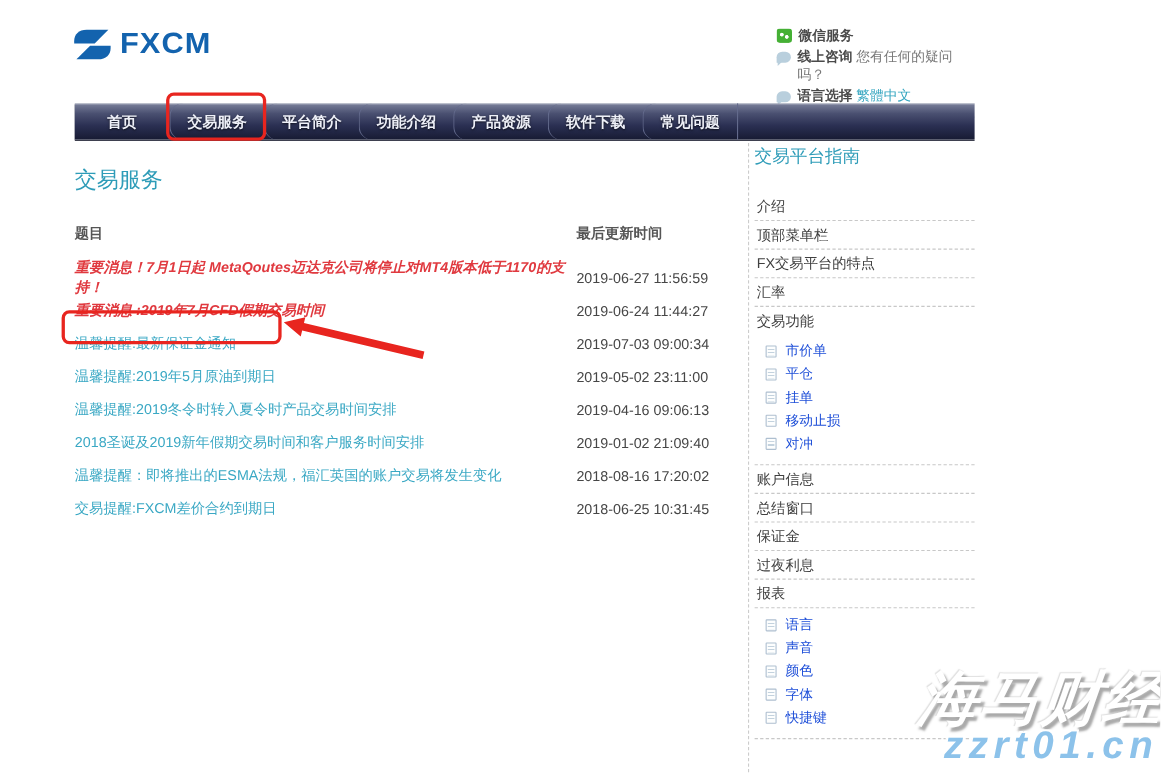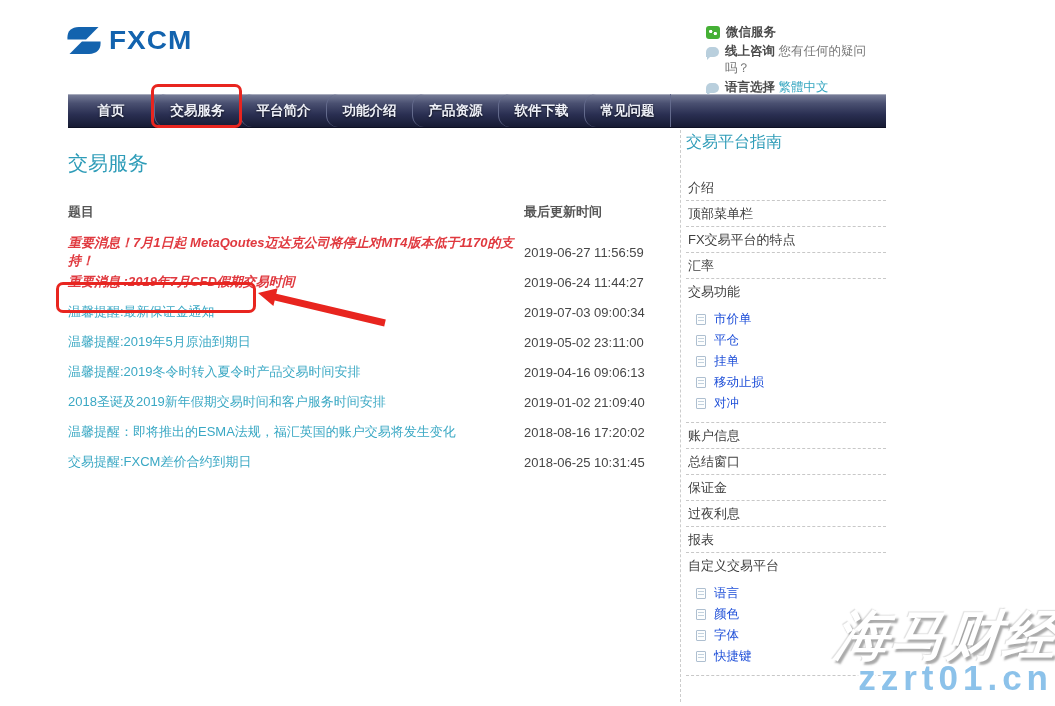--- a/index.html
+++ b/index.html
@@ -61,21 +61,21 @@
   
   .anno-box { position:absolute; border:3px solid #e8251f; border-radius:7px; pointer-events:none; }
   .anno-nav { left:151px; top:84px; width:91px; height:44px; }
   .anno-row { left:56px; top:282px; width:200px; height:31px; }
   .anno-arrow { position:absolute; left:250px; top:283px; pointer-events:none; }
 
   
   .wm1 { position:absolute; right:-4px; top:600px; font-size:54px; font-weight:bold; font-style:italic;
          color:#fff; letter-spacing:2px; transform:skewX(-6deg); white-space:nowrap;
          text-shadow:3px 3px 2px rgba(160,160,160,.9), -1px -1px 1px rgba(210,210,210,.7); }
-  .wm2 { position:absolute; right:2px; top:658px; font-size:35px; font-weight:bold; 
+  .wm2 { position:absolute; right:2px; top:658px; font-size:35px; font-weight:bold; font-style:italic;
          color:#8cc2ea; letter-spacing:5px; white-space:nowrap;
          text-shadow:2px 2px 0 #fff, -2px -2px 0 #fff, 2px -2px 0 #fff, -2px 2px 0 #fff; }
 </style>
 </head>
 <body>
 
 <div id="page">
 
   <div class="logo">
     <svg width="36" height="29" viewBox="0 0 34 28">
@@ -179,25 +179,28 @@
       <div class="side-sub">
           <span class="doc-icon"></span>
           <span>对冲</span>
         </div>
     </div>
     <div class="side-item">账户信息</div>
     <div class="side-item">总结窗口</div>
     <div class="side-item">保证金</div>
     <div class="side-item">过夜利息</div>
     <div class="side-item">报表</div>
-    <div class="side-item nb">自定义交易平台</div>
     <div class="sublist">
       <div class="side-sub">
           <span class="doc-icon"></span>
           <span>语言</span>
+        </div>
+      <div class="side-sub">
+          <span class="doc-icon"></span>
+          <span>声音</span>
         </div>
       <div class="side-sub">
           <span class="doc-icon"></span>
           <span>颜色</span>
         </div>
       <div class="side-sub">
           <span class="doc-icon"></span>
           <span>字体</span>
         </div>
       <div class="side-sub">

